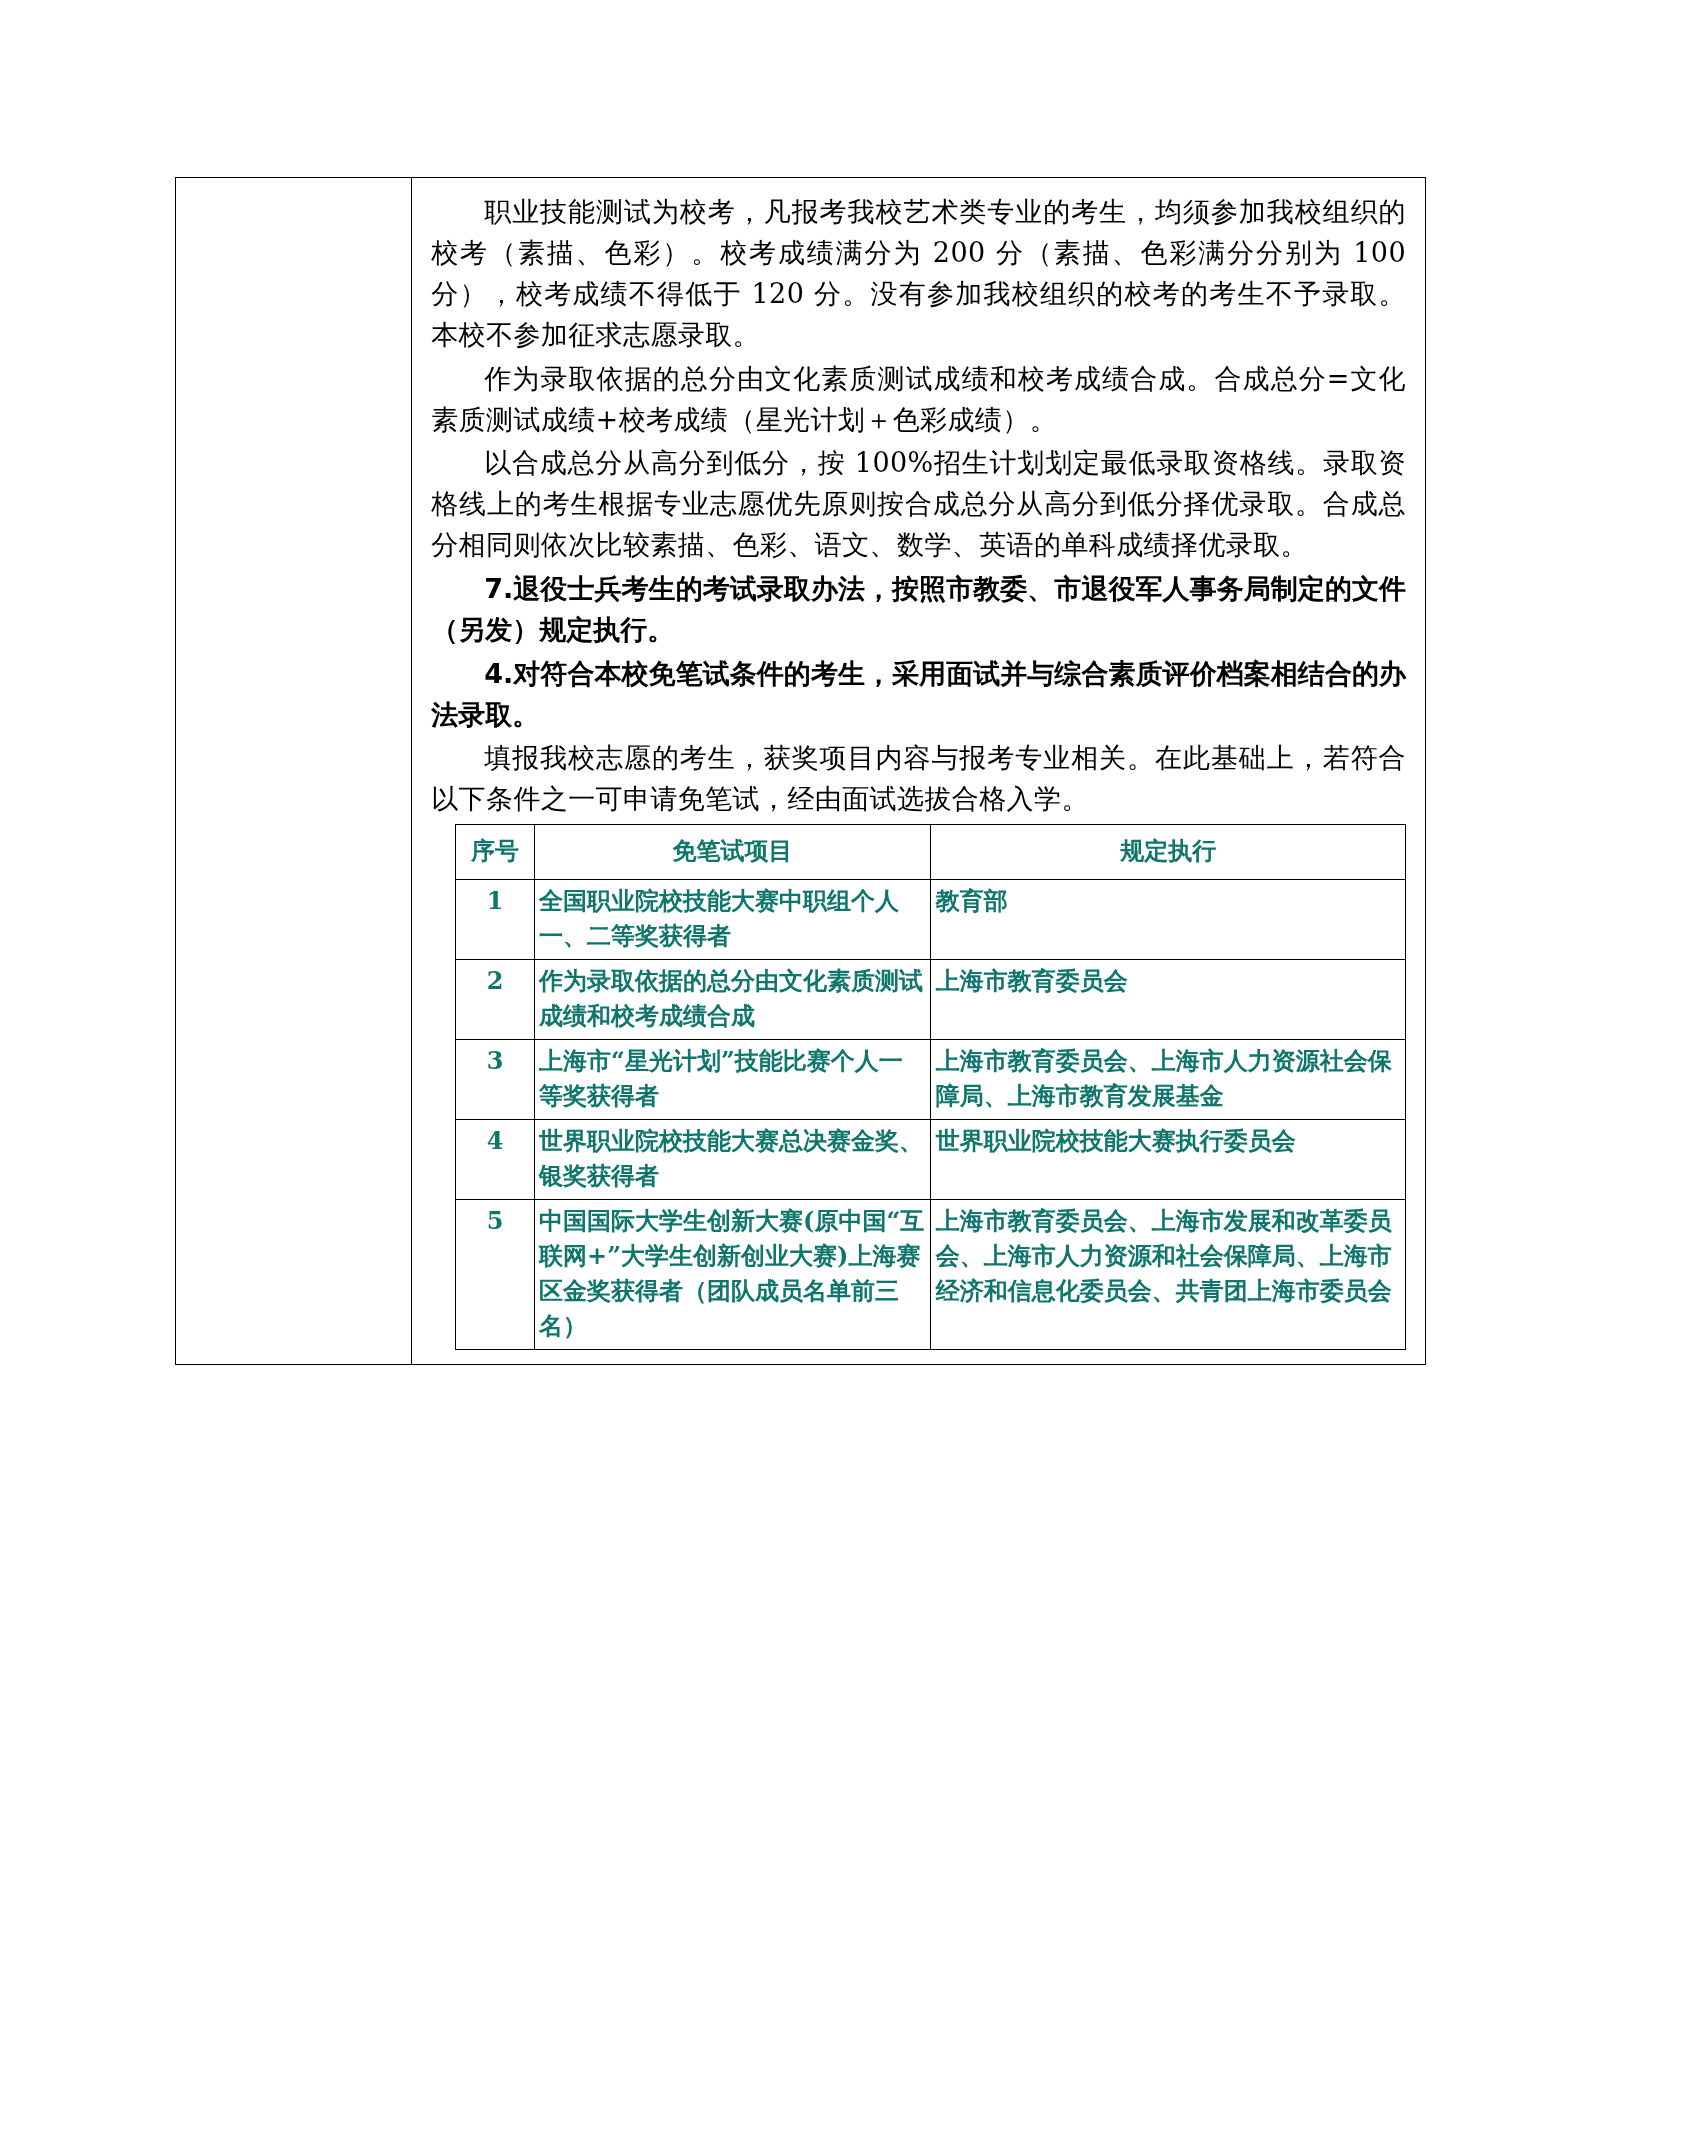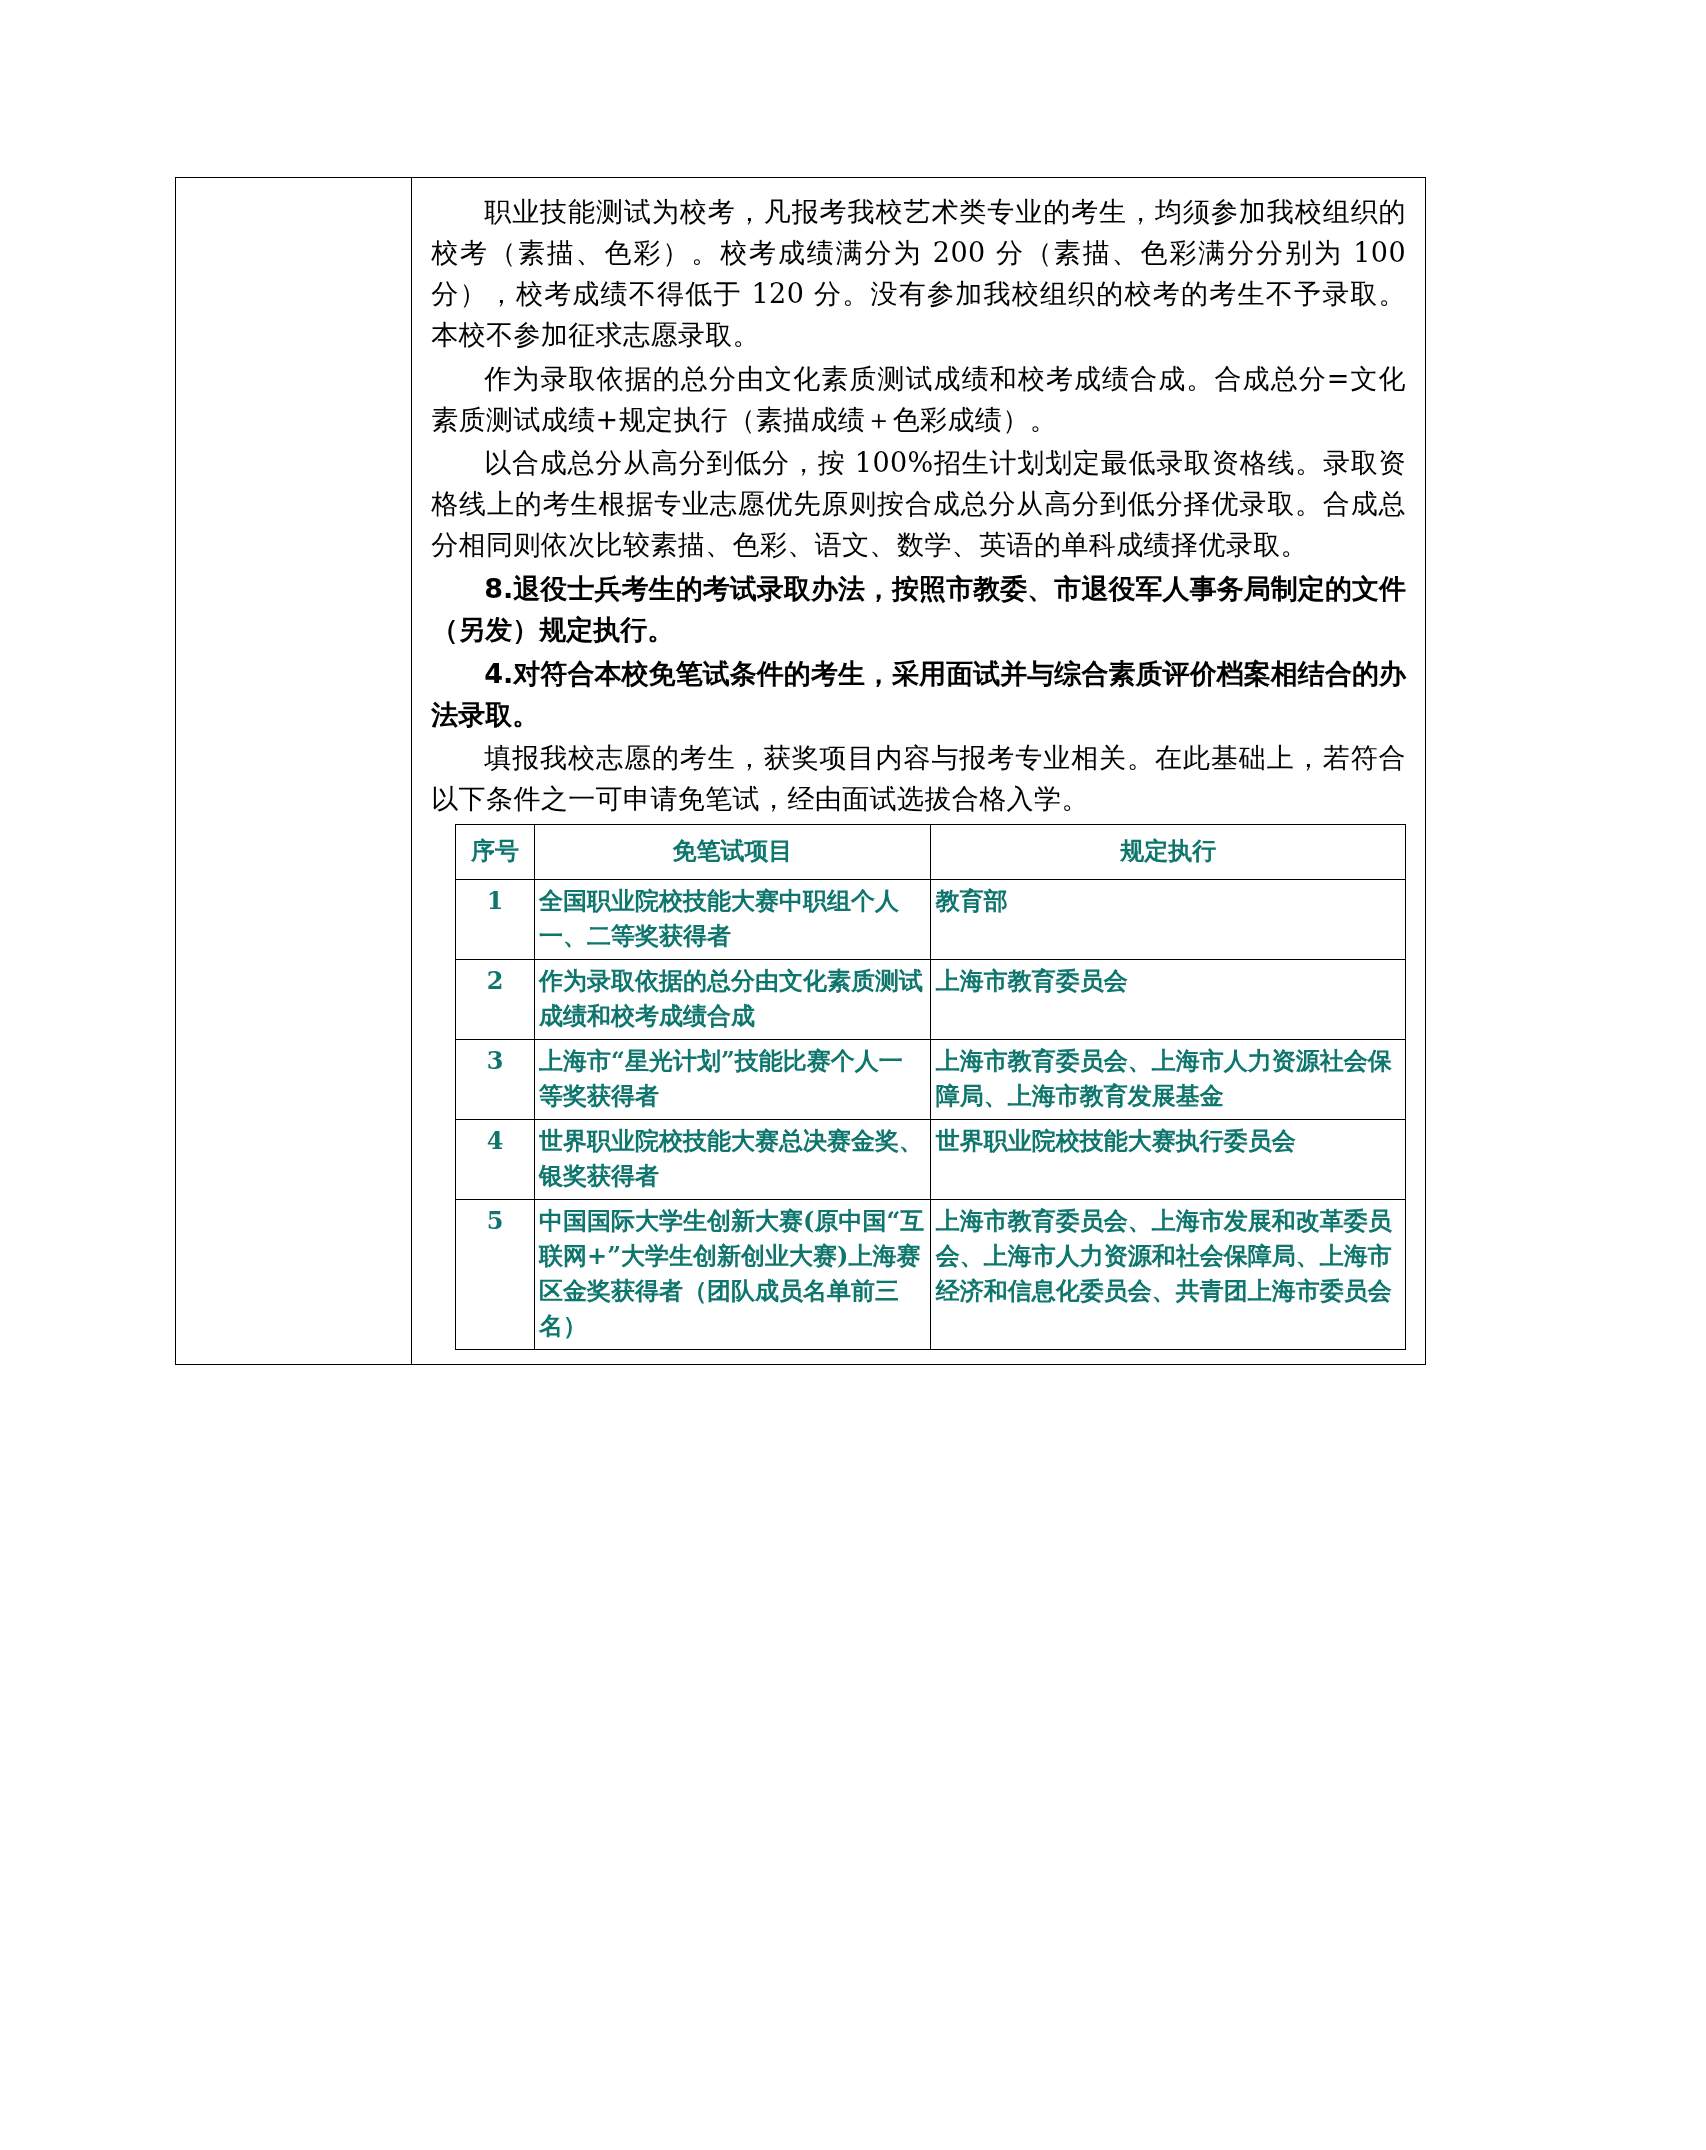--- a/index.html
+++ b/index.html
@@ -110,24 +110,24 @@
 <div class="page">
 
   <table class="doc-table">
     <tbody>
       <tr>
         <td class="col-left"></td>
         <td class="col-right">
           <div class="right-inner">
 
             <p class="para">职业技能测试为校考，凡报考我校艺术类专业的考生，均须参加我校组织的校考（素描、色彩）。校考成绩满分为 200 分（素描、色彩满分分别为 100 分），校考成绩不得低于 120 分。没有参加我校组织的校考的考生不予录取。本校不参加征求志愿录取。</p>
-            <p class="para">作为录取依据的总分由文化素质测试成绩和校考成绩合成。合成总分=文化素质测试成绩+规定执行（素描成绩＋色彩成绩）。</p>
+            <p class="para">作为录取依据的总分由文化素质测试成绩和校考成绩合成。合成总分=文化素质测试成绩+校考成绩（星光计划＋色彩成绩）。</p>
             <p class="para">以合成总分从高分到低分，按 100%招生计划划定最低录取资格线。录取资格线上的考生根据专业志愿优先原则按合成总分从高分到低分择优录取。合成总分相同则依次比较素描、色彩、语文、数学、英语的单科成绩择优录取。</p>
 
-            <p class="para bold">8.退役士兵考生的考试录取办法，按照市教委、市退役军人事务局制定的文件（另发）规定执行。</p>
+            <p class="para bold">7.退役士兵考生的考试录取办法，按照市教委、市退役军人事务局制定的文件（另发）规定执行。</p>
             <p class="para bold">4.对符合本校免笔试条件的考生，采用面试并与综合素质评价档案相结合的办法录取。</p>
 
             <p class="para nopad">填报我校志愿的考生，获奖项目内容与报考专业相关。在此基础上，若符合以下条件之一可申请免笔试，经由面试选拔合格入学。</p>
 
             <div class="inner-wrap">
               <table class="inner">
                 <thead>
                   <tr>
                     <td class="c-no">序号</td>
                     <td class="c-item">免笔试项目</td>

